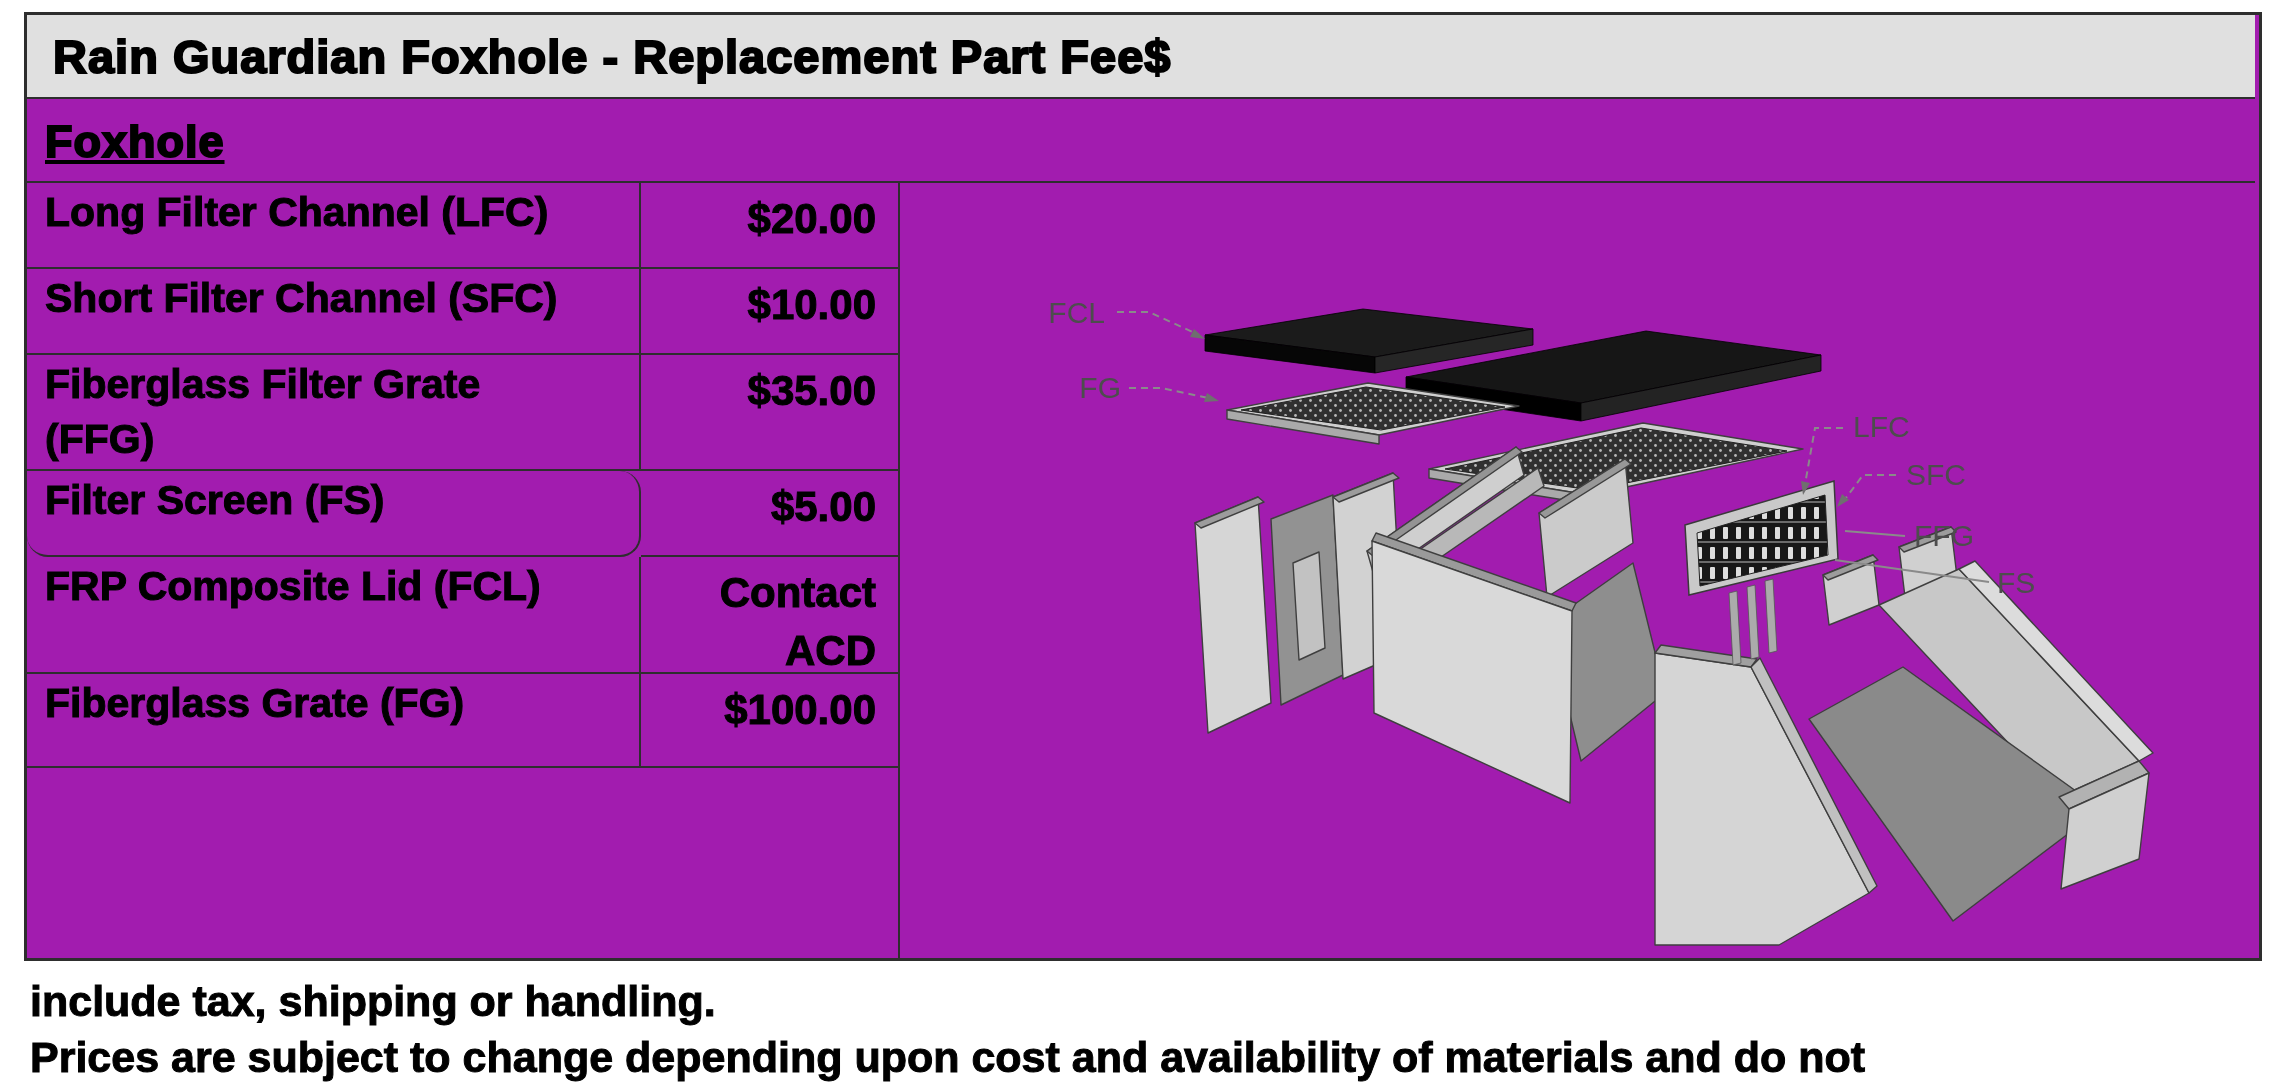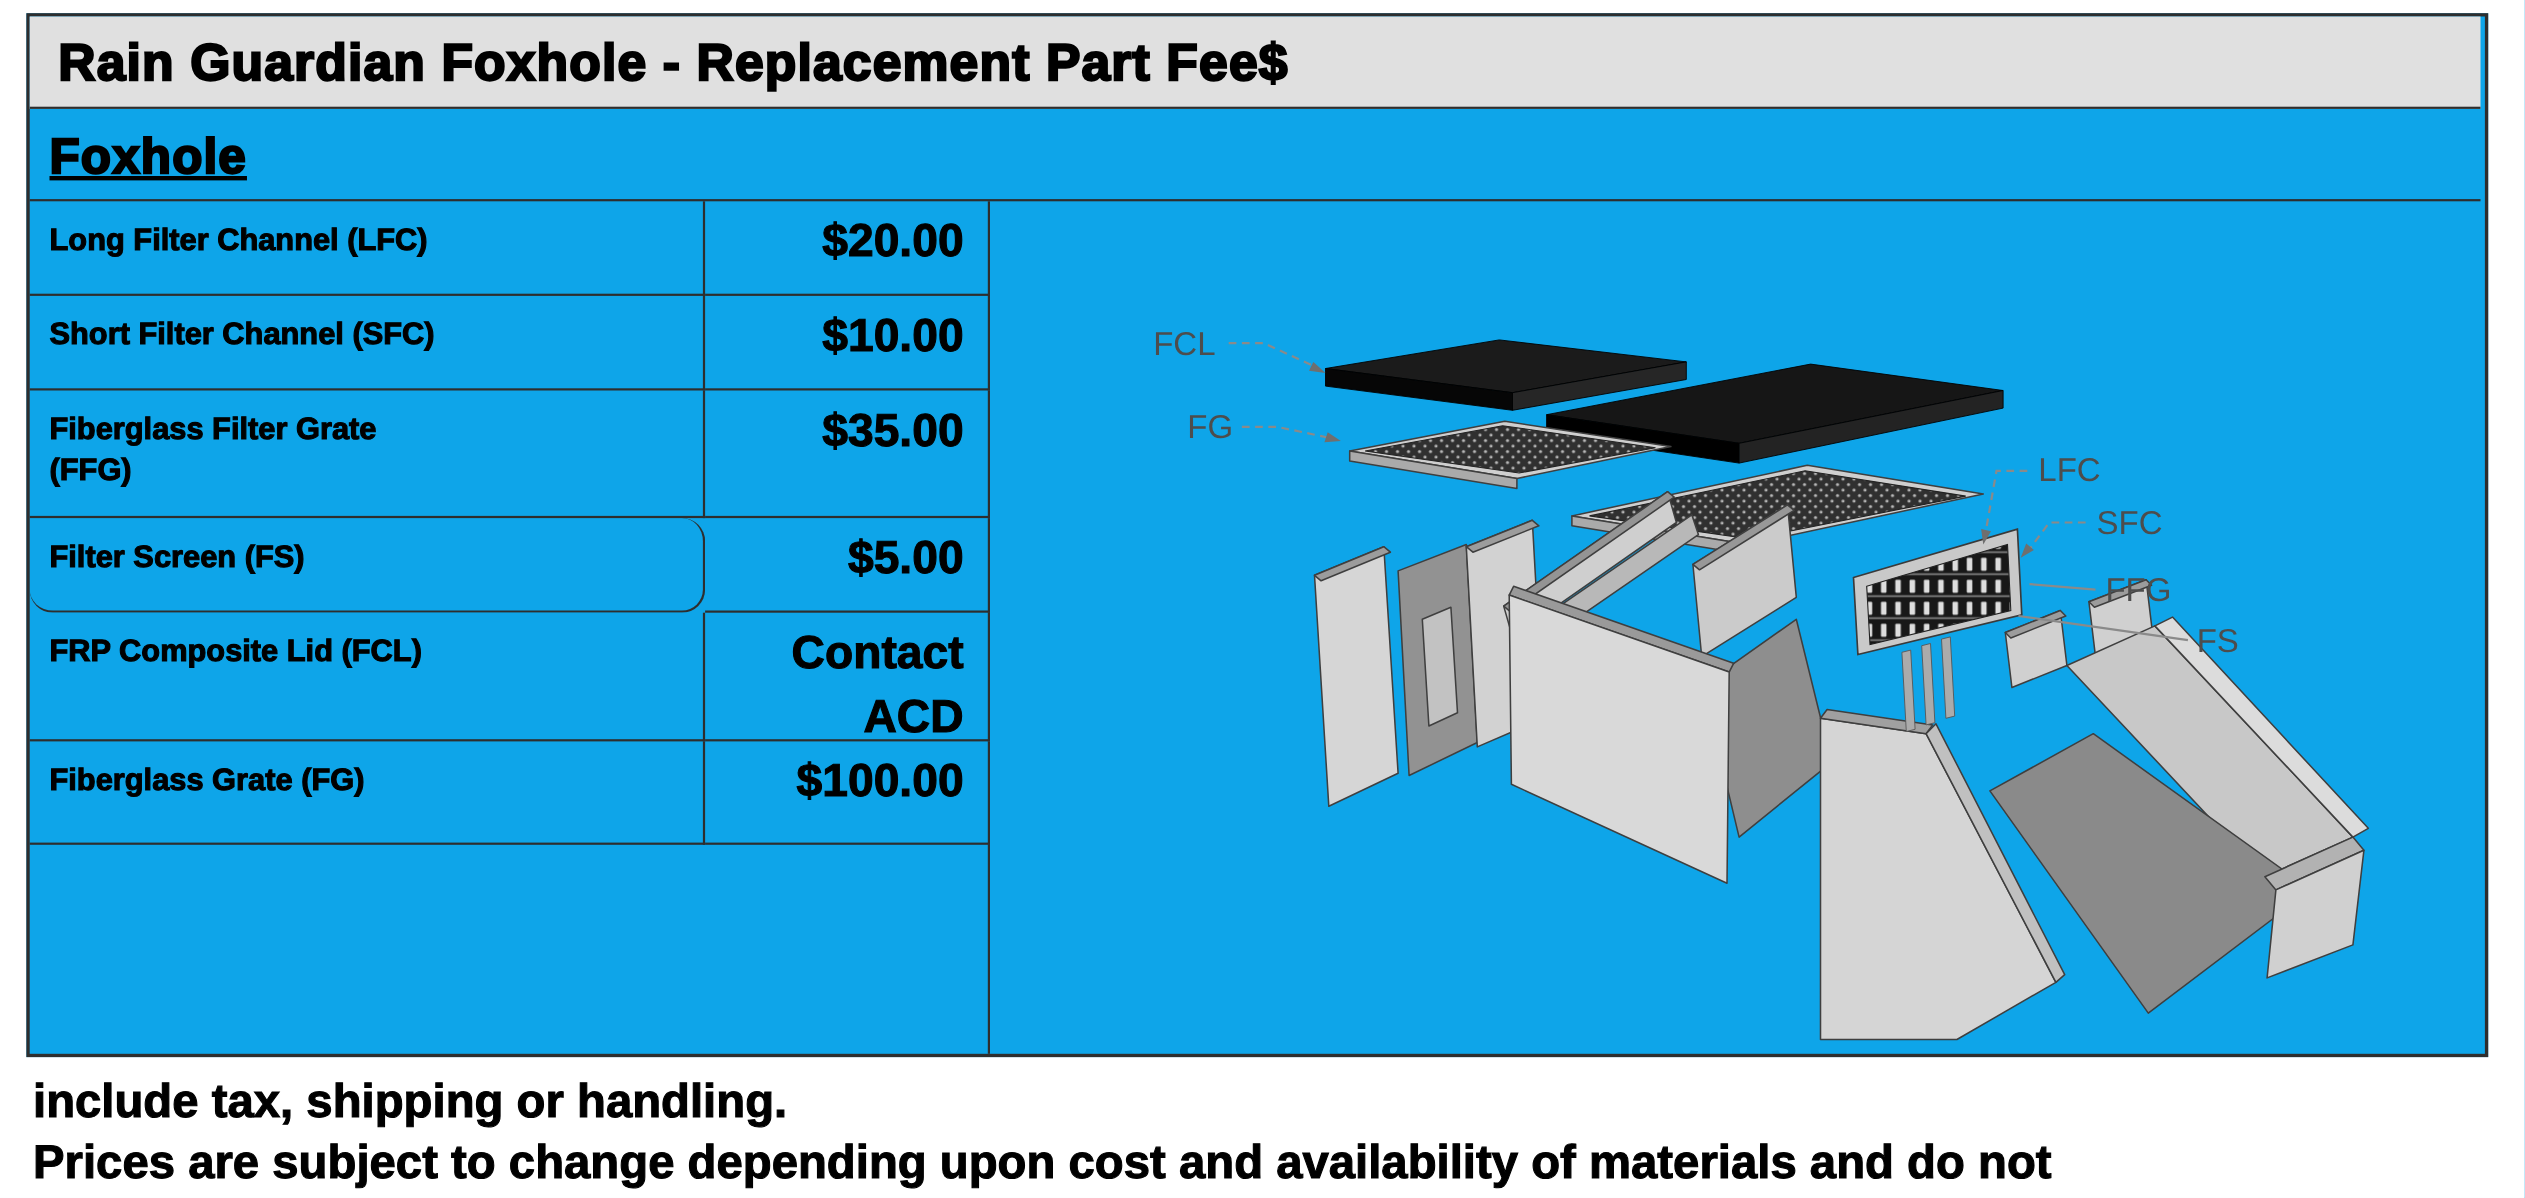--- a/index.html
+++ b/index.html
@@ -7,21 +7,21 @@
   .sheet{position:relative;width:2295px;height:1089px;}
 
   .price-table{
     display:grid;
     grid-template-columns:614px 259px 1355px;
     grid-template-rows:84px 84px 86px 86px 116px 86px 117px 94px 190px;
     border:3px solid #2e2e2e;
     width:2232px;
     box-sizing:content-box;
     margin:12px 0 0 24px;
-    background:#0ea5e9;
+    background:#a21caf;
   }
   .cell{box-sizing:border-box;}
   .heavy{font-weight:900;-webkit-text-stroke:2.1px #000;letter-spacing:1px;}
   .semi{font-weight:700;-webkit-text-stroke:1.0px #000;}
 
   .title-row{
     grid-column:1/4;grid-row:1;
     background:#e0e0e0;
     border-bottom:2px solid #2e2e2e;
     font-size:47px;line-height:1.0;
@@ -31,22 +31,22 @@
     grid-column:1/4;grid-row:2;
     border-bottom:2px solid #2e2e2e;
     font-size:45px;line-height:1.0;
     padding:20px 0 0 18px;
     text-decoration:underline;
   }
   .name-cell{
     grid-column:1;
     border-right:2px solid #2e2e2e;
     border-bottom:2px solid #2e2e2e;
-    font-size:28px;line-height:1.33;
-    padding:16px 10px 0 18px;
+    font-size:41px;line-height:1.33;
+    padding:2px 10px 0 18px;
     white-space:pre-line;
   }
   .price-cell{
     grid-column:2;
     border-right:2px solid #2e2e2e;
     border-bottom:2px solid #2e2e2e;
     font-size:42px;line-height:1.38;
     padding:7px 22px 0 0;
     text-align:right;
     white-space:pre-line;

